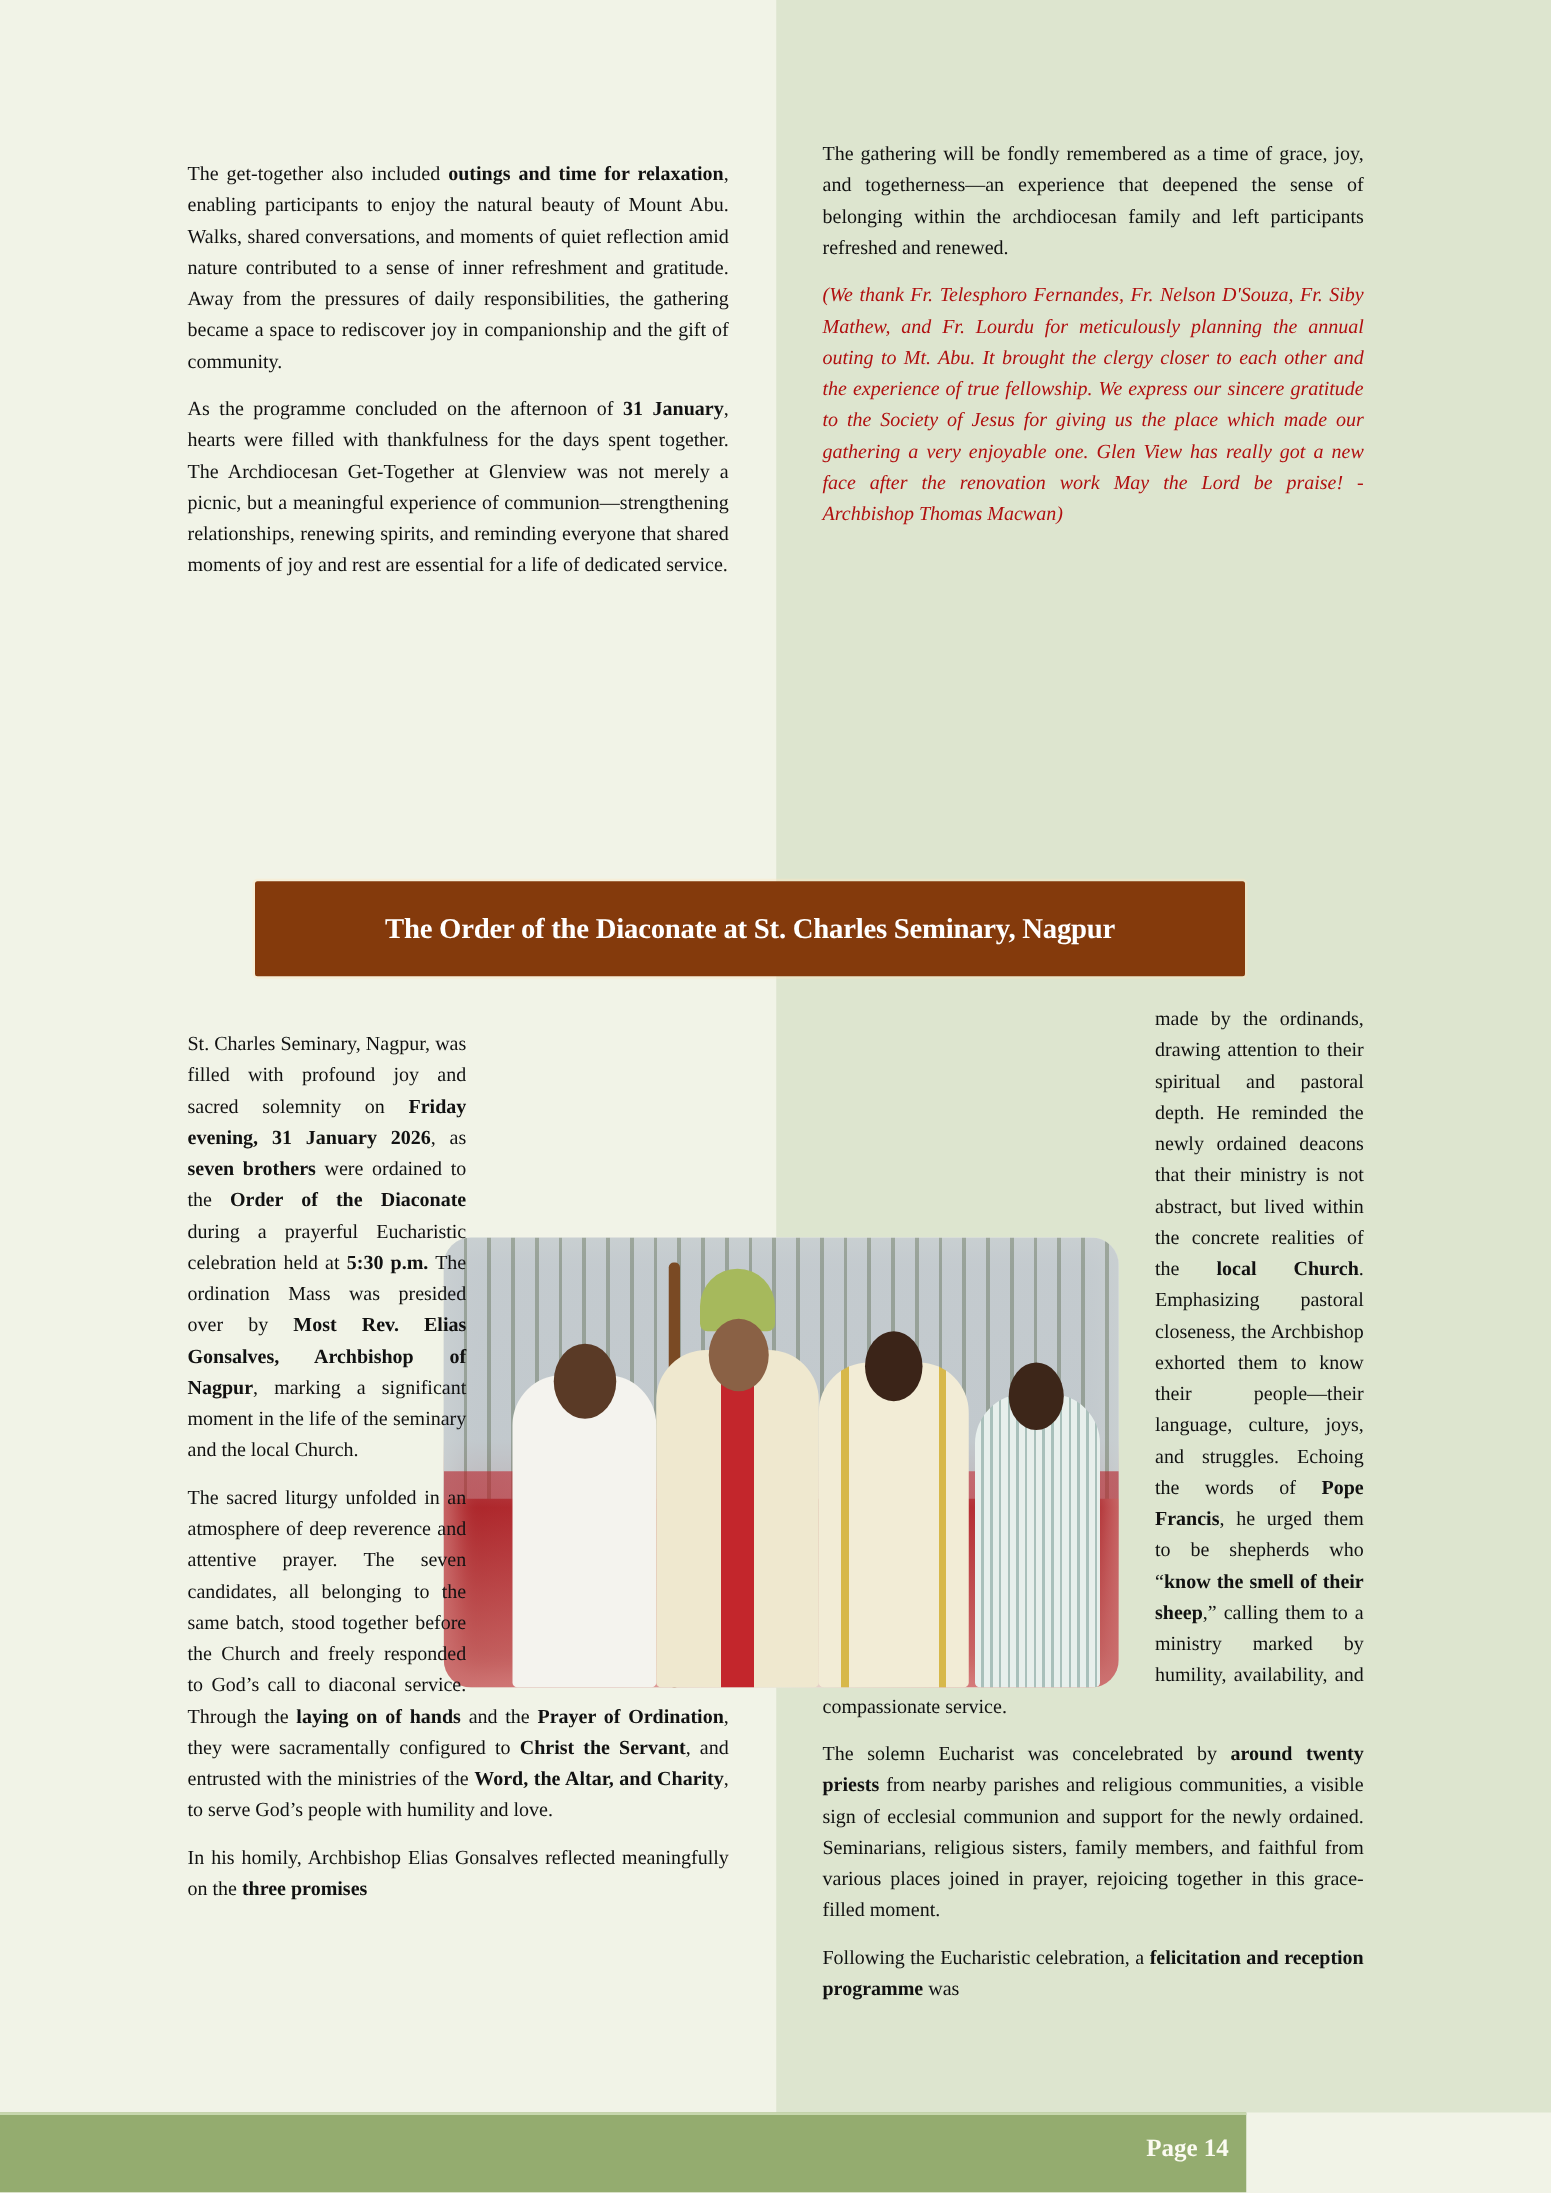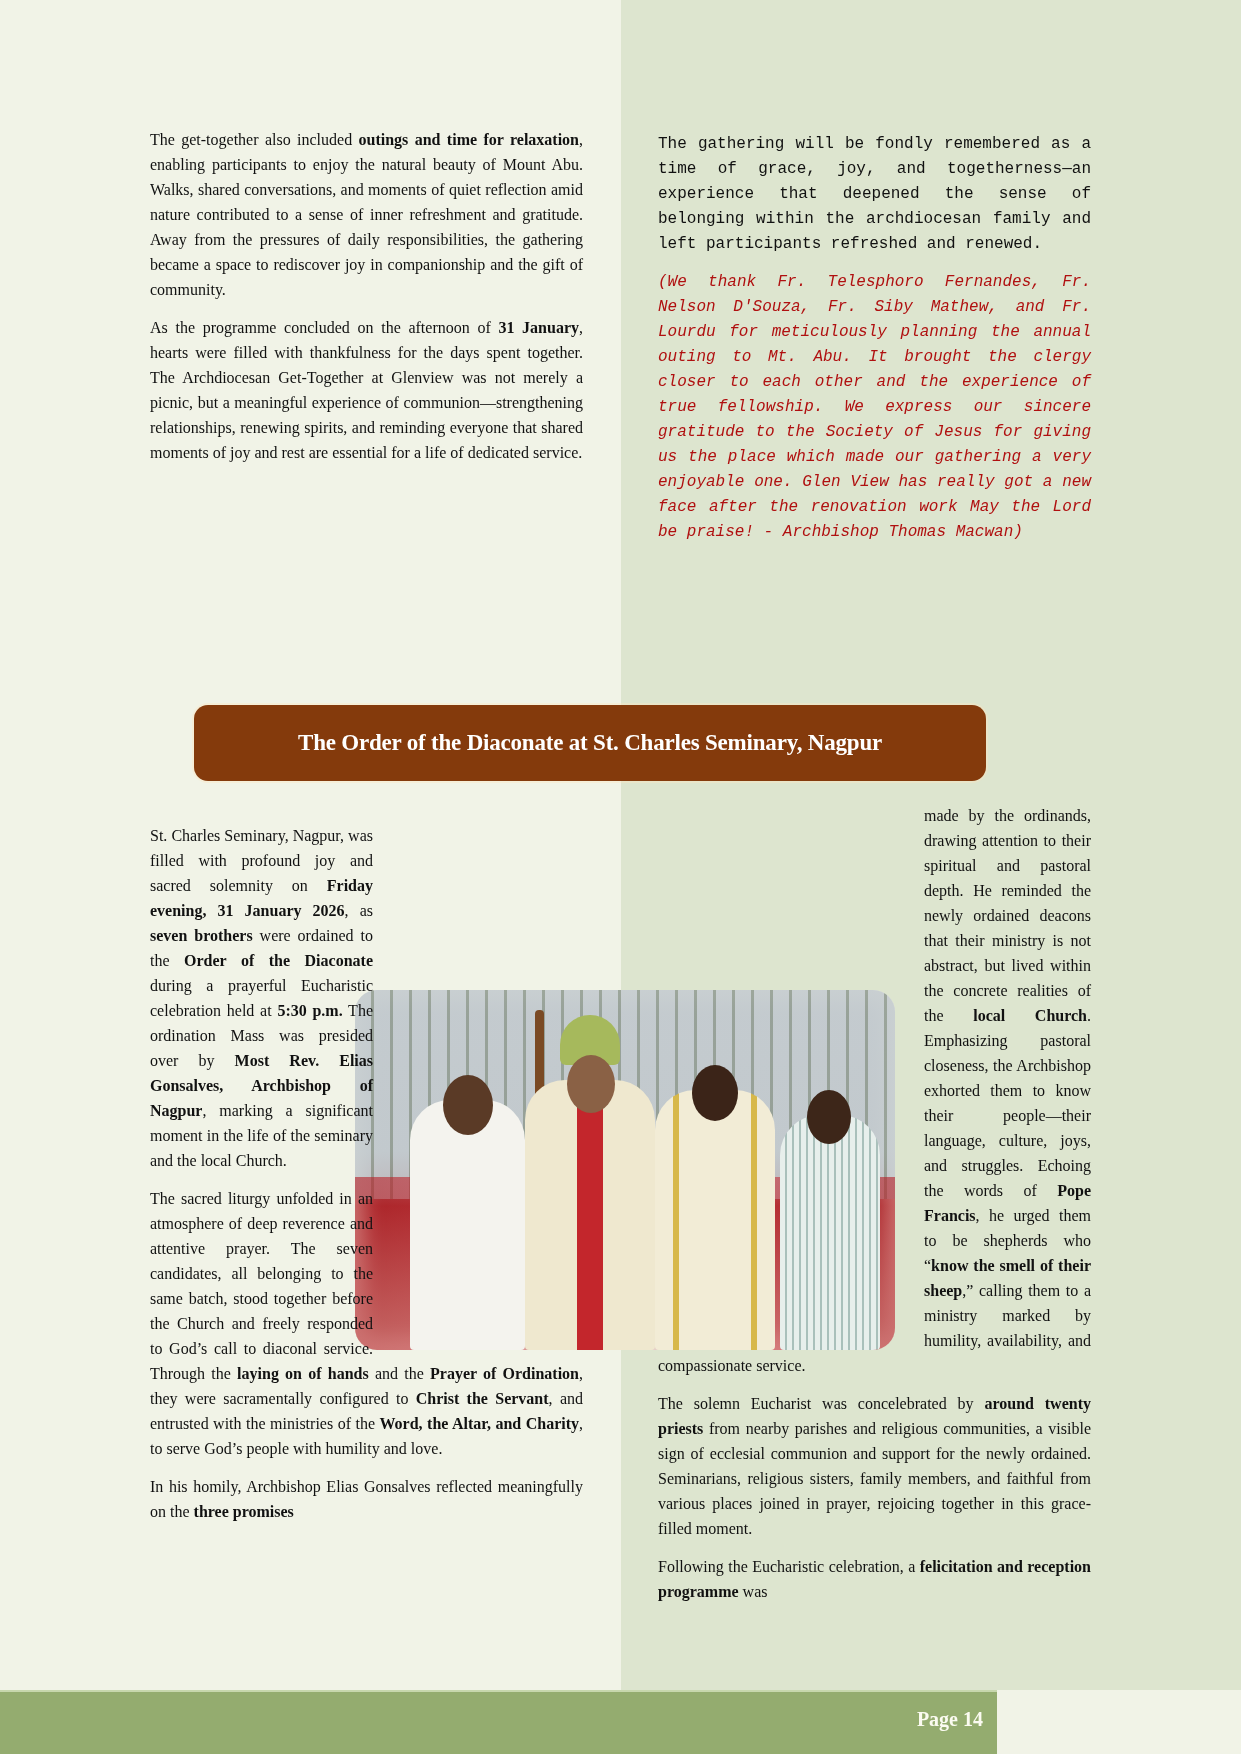--- a/index.html
+++ b/index.html
@@ -20,22 +20,22 @@
     color: #fbfbf1; font-weight: bold; font-size: 20px;
   }
   .col { position: absolute; font-size: 16px; line-height: 25px; text-align: justify; }
   .col p { margin: 0 0 13px 0; }
   .col b { font-weight: bold; }
   .col-l { left: 150px; width: 433px; }
   .col-r { left: 658px; width: 433px; }
   .sig { text-align: right; color: #6e3a9a; font-weight: bold; margin: 0 0 12px 0; }
   .thanks { color: #b01010; font-style: italic; text-align: justify; }
   .banner {
-    position: absolute; left: 194px; top: 705px; width: 792px; height: 76px;
-    background: #843a0c; border-radius: 14px;
+    position: absolute; left: 204px; top: 705px; width: 792px; height: 76px;
+    background: #843a0c; border-radius: 2px;
     display: flex; align-items: center; justify-content: center;
     box-shadow: 0 0 0 2px rgba(255,230,190,0.35);
   }
   .banner-title { color: #fff; font-weight: bold; font-size: 23px; letter-spacing: -0.2px; }
   .photo {
     position: absolute; left: 355px; top: 990px; width: 540px; height: 360px;
     border-radius: 22px; overflow: hidden;
     background: linear-gradient(180deg, #c9cfd3 0%, #bcc3c8 45%, #9c3030 60%, #d9d2c2 100%);
     box-shadow: 0 0 18px 10px rgba(241,243,231,0.9) inset;
   }
@@ -60,21 +60,21 @@
 <body>
 
 <div class="bg-left"></div>
 <div class="bg-right"></div>
 
 <div class="col col-l" style="top:127px;">
   <p>The get-together also included <b>outings and time for relaxation</b>, enabling participants to enjoy the natural beauty of Mount Abu. Walks, shared conversations, and moments of quiet reflection amid nature contributed to a sense of inner refreshment and gratitude. Away from the pressures of daily responsibilities, the gathering became a space to rediscover joy in companionship and the gift of community.</p>
   <p>As the programme concluded on the afternoon of <b>31 January</b>, hearts were filled with thankfulness for the days spent together. The Archdiocesan Get-Together at Glenview was not merely a picnic, but a meaningful experience of communion—strengthening relationships, renewing spirits, and reminding everyone that shared moments of joy and rest are essential for a life of dedicated service.</p>
 </div>
 
-<div class="col col-r" style="top:132px;font-family:Liberation Mono, monospace;">
+<div class="col col-r" style="top:111px;">
   <p>The gathering will be fondly remembered as a time of grace, joy, and togetherness—an experience that deepened the sense of belonging within the archdiocesan family and left participants refreshed and renewed.</p>
   <p class="thanks">(We thank Fr. Telesphoro Fernandes, Fr. Nelson D'Souza, Fr. Siby Mathew, and Fr. Lourdu for meticulously planning the annual outing to Mt. Abu. It brought the clergy closer to each other and the experience of true fellowship. We express our sincere gratitude to the Society of Jesus for giving us the place which made our gathering a very enjoyable one. Glen View has really got a new face after the renovation work May the Lord be praise! -  Archbishop Thomas Macwan)</p>
 </div>
 
 <div class="banner">
   <span class="banner-title">The Order of the Diaconate at St. Charles Seminary, Nagpur</span>
 </div>
 
 <div class="photo" title="Archbishop with crosier and mitre standing with newly ordained deacon and two laymen before the altar">
   <div class="wall"></div>

